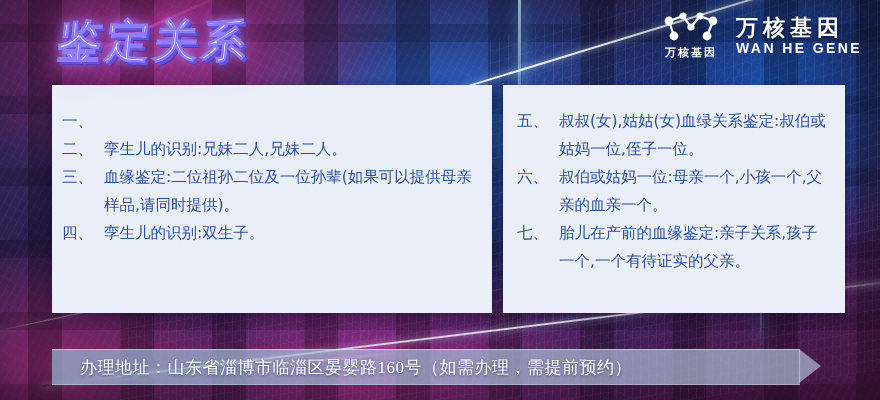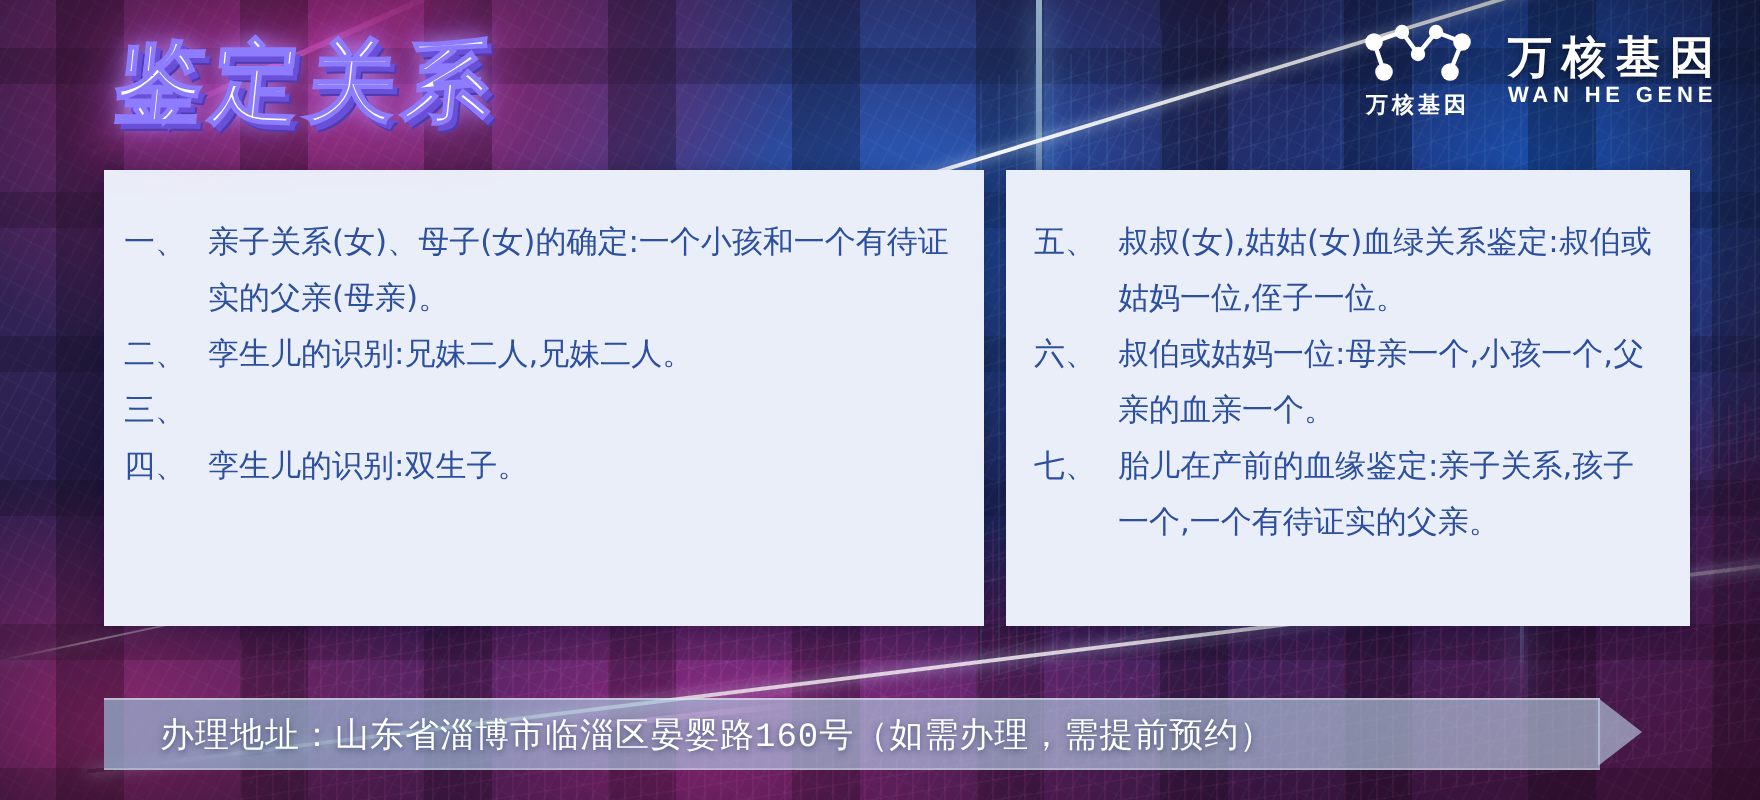--- a/index.html
+++ b/index.html
@@ -76,21 +76,21 @@
 
   .logo{position:absolute;right:18px;top:12px;z-index:6;display:flex;align-items:center;gap:14px;}
   .logo-mark{display:flex;flex-direction:column;align-items:center;gap:3px;}
   .logo-mark svg{display:block;}
   .logo-mark-text{color:#fff;font-size:11px;font-weight:bold;letter-spacing:2px;
     font-family:"DejaVu Sans","Liberation Sans",sans-serif;}
   .logo-words{display:flex;flex-direction:column;align-items:flex-start;gap:2px;}
   .logo-cn{color:#fff;font-size:22px;font-weight:bold;letter-spacing:5px;line-height:1;
     font-family:"DejaVu Sans","Liberation Sans",sans-serif;
     text-shadow:0 1px 3px rgba(0,0,0,.5);}
-  .logo-en{color:#fff;font-size:11px;font-weight:bold;letter-spacing:2.4px;line-height:1;
+  .logo-en{color:#fff;font-size:14px;font-weight:bold;letter-spacing:2.4px;line-height:1;
     font-family:"Liberation Sans",sans-serif;}
 
   
   .panel{position:absolute;top:85px;height:228px;background:#eaeef8;z-index:5;
     box-shadow:0 2px 10px rgba(10,0,40,.35);}
   .panel-left{left:52px;width:440px;}
   .panel-right{left:503px;width:342px;}
   .list{margin:0;padding:22px 14px 0 10px;list-style:none;}
   .panel-right .list{padding-top:22px;padding-left:14px;padding-right:16px;}
   .item{display:flex;align-items:flex-start;color:#2c4f9e;
@@ -102,21 +102,21 @@
   
   .addr{position:absolute;left:52px;top:349px;width:748px;height:34px;z-index:6;
     background:linear-gradient(90deg,rgba(150,180,210,.72) 0%,rgba(175,200,225,.66) 55%,rgba(190,212,232,.62) 100%);
     border-top:1px solid rgba(255,255,255,.45);
     border-bottom:1px solid rgba(255,255,255,.3);
     display:flex;align-items:center;}
   .addr-arrow{position:absolute;left:799px;top:349px;width:0;height:0;z-index:6;
     border-top:17px solid transparent;border-bottom:17px solid transparent;
     border-left:22px solid rgba(190,212,232,.62);}
   .addr-text{color:#ffffff;font-size:17px;letter-spacing:.5px;padding-left:28px;
-    font-family:Liberation Mono, monospace;
+    font-family:Liberation Serif, serif;
     text-shadow:0 1px 3px rgba(0,30,70,.55);white-space:nowrap;}
 </style>
 </head>
 <body>
 
 <div class="stage">
 
   <div class="bg-base"></div>
   <div class="bg-city"></div>
   <div class="bg-blocks"></div>
@@ -161,28 +161,28 @@
     <div class="logo-words">
       <span class="logo-cn">万核基因</span>
       <span class="logo-en">WAN HE GENE</span>
     </div>
   </div>
 
   <div class="panel panel-left">
     <ul class="list">
       <li class="item">
         <span class="item-num">一、</span>
-        <span class="item-txt">亲子关系(女)、母子(女)的确定:一个小孩和一个有待证实的父亲(母亲)。</span>
       </li>
       <li class="item">
         <span class="item-num">二、</span>
         <span class="item-txt">孪生儿的识别:兄妹二人,兄妹二人。</span>
       </li>
       <li class="item">
         <span class="item-num">三、</span>
+        <span class="item-txt">血缘鉴定:二位祖孙二位及一位孙辈(如果可以提供母亲样品,请同时提供)。</span>
       </li>
       <li class="item">
         <span class="item-num">四、</span>
         <span class="item-txt">孪生儿的识别:双生子。</span>
       </li>
     </ul>
   </div>
 
   <div class="panel panel-right">
     <ul class="list">

